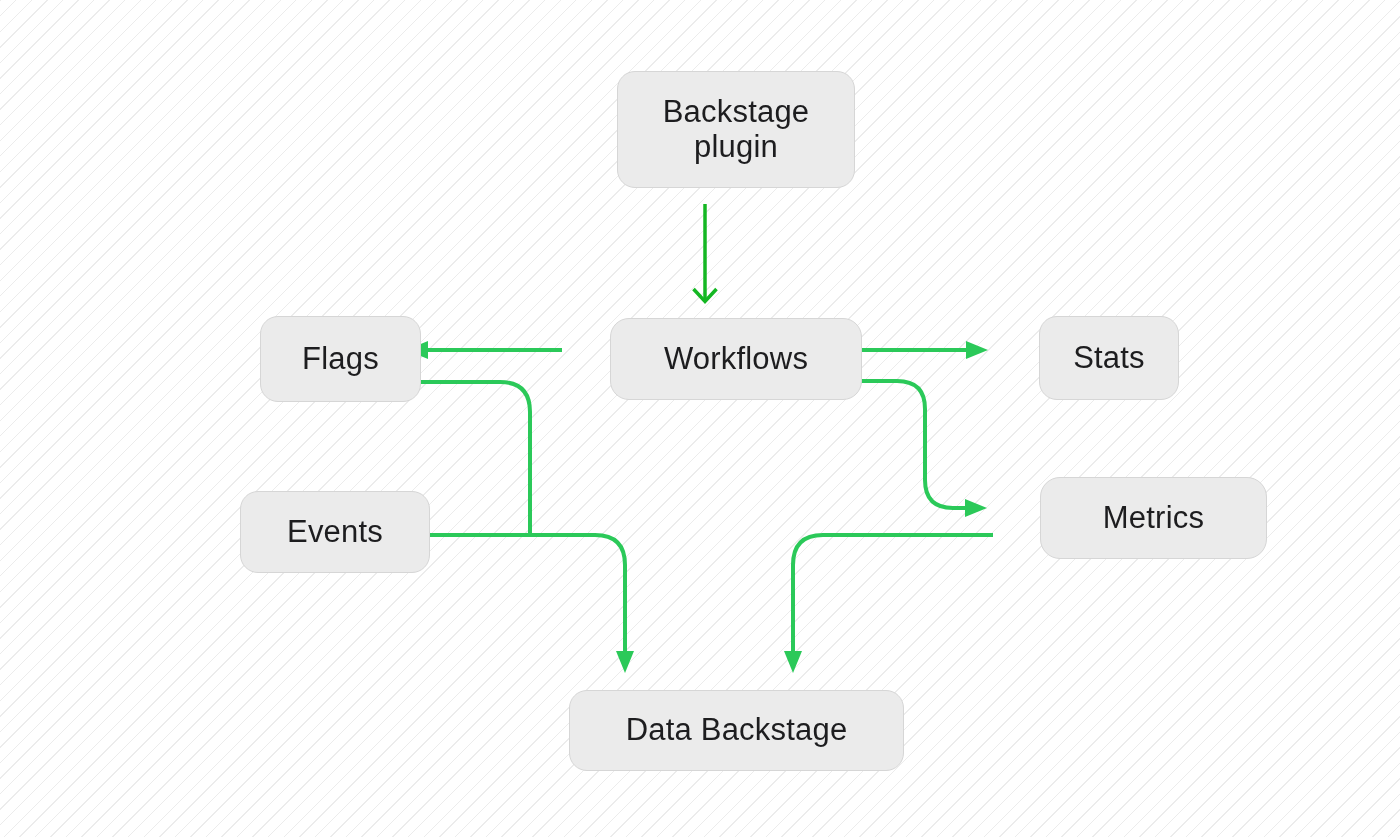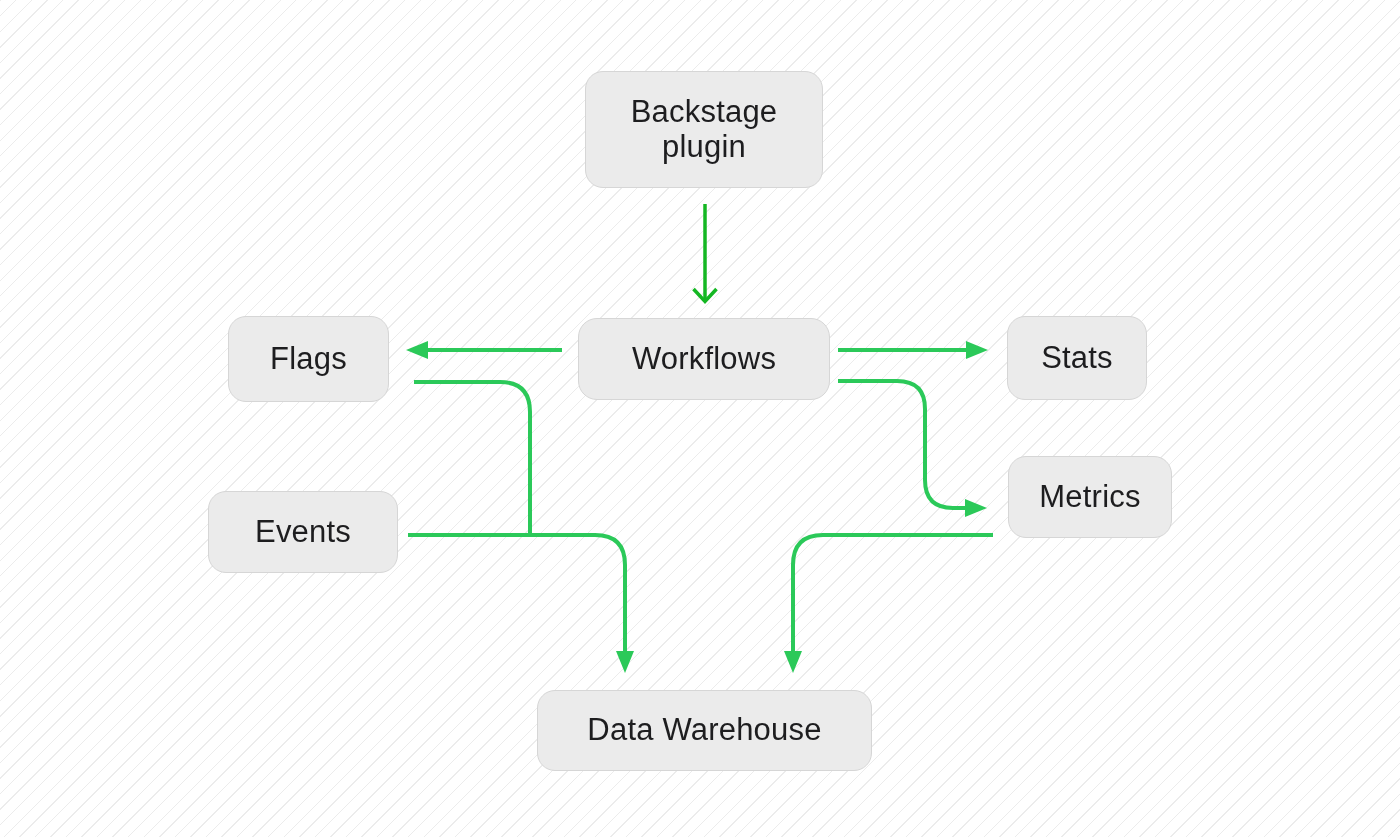--- a/index.html
+++ b/index.html
@@ -60,28 +60,29 @@
     border-radius: 18px;
     display: flex;
     align-items: center;
     justify-content: center;
     color: var(--node-text);
     font-size: 31px;
     font-weight: 500;
     line-height: 1.1;
     text-align: center;
     letter-spacing: 0.2px;
+    margin-left: 32px;
   }
   #n-backstage      { left: 585px;  top: 71px;  width: 238px; height: 117px; }
   #n-backstage span { max-width: 180px; }
   #n-workflows      { left: 578px;  top: 318px; width: 252px; height: 82px; border-radius: 19px; }
   #n-flags          { left: 228px;  top: 316px; width: 161px; height: 86px; }
   #n-stats          { left: 1007px; top: 316px; width: 140px; height: 84px; }
   #n-events         { left: 208px;  top: 491px; width: 190px; height: 82px; }
-  #n-metrics        { left: 1008px; top: 456px; width: 164px; height: 82px; }
+  #n-metrics        { left: 1008px; top: 477px; width: 227px; height: 82px; border-radius: 20px; }
   #n-warehouse      { left: 537px;  top: 690px; width: 335px; height: 81px; }
 </style>
 </head>
 <body>
 
 <div class="canvas">
 
   <svg class="edges-layer" viewBox="0 0 1400 837" aria-hidden="true">
 
     <g>
@@ -137,16 +138,16 @@
 
   <div class="node" id="n-events">
     <span>Events</span>
   </div>
 
   <div class="node" id="n-metrics">
     <span>Metrics</span>
   </div>
 
   <div class="node" id="n-warehouse">
-    <span>Data Warehouse</span>
+    <span>Data Backstage</span>
   </div>
 
 </div>
 
 </body></html>

